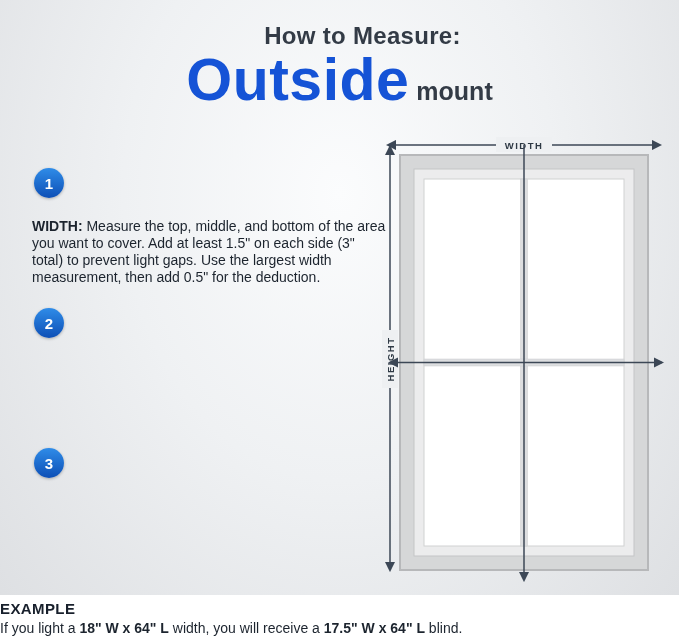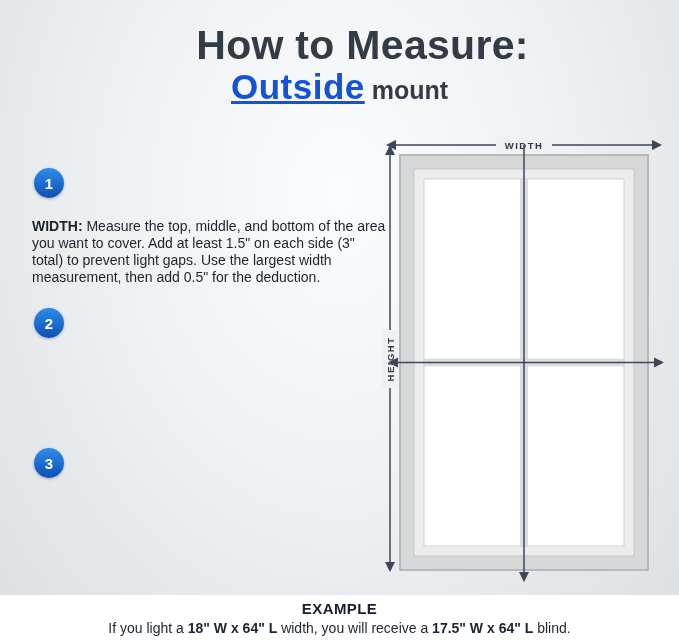--- a/index.html
+++ b/index.html
@@ -7,23 +7,23 @@
     position:relative;
     width:679px; height:644px;
     overflow:hidden;
     background: radial-gradient(ellipse at 50% 30%, #fbfcfd 0%, #eff1f3 45%, #dcdee1 100%);
     font-family:"Liberation Sans", sans-serif;
     color:#1c242e;
   }
 
   
   .title { position:absolute; top:22px; left:0; right:0; text-align:center; }
-  .title-line1 { font-size:41px; font-weight:700; color:#333b46; letter-spacing:0.3px;margin-left:46px; }
+  .title-line1 { font-size:24px; font-weight:700; color:#333b46; letter-spacing:0.3px;margin-left:46px; }
   .title-line2 { margin-top:0px; line-height:1.05; }
-  .title-highlight { font-size:35px; font-weight:800; color:#1553d6; letter-spacing:0.5px;text-decoration:underline; }
+  .title-highlight { font-size:59px; font-weight:800; color:#1553d6; letter-spacing:0.5px; }
   .title-suffix { font-size:25px; font-weight:600; color:#333b46; }
 
   
   .step { position:absolute; left:32px; width:354px; }
   .step-1 { top:168px; }
   .step-2 { top:308px; }
   .step-3 { top:448px; }
   .step-num {
     width:30px; height:30px; border-radius:50%;
     background:linear-gradient(180deg,#2f8ce8 0%, #0d4fb6 100%);
@@ -34,21 +34,21 @@
   }
   .step-text { margin-top:20px; font-size:14px; line-height:17px; color:#1c242e; }
   .step-label { font-weight:700; }
 
   
   .window-illustration { position:absolute; left:378px; top:133px; width:296px; height:462px; }
 
   
   .example-bar {
     position:absolute; left:0; right:0; bottom:0; height:49px;
-    background:#ffffff; text-align:center; padding-top:5px; box-sizing:border-box;
+    background:#ffffff; text-align:left; padding-top:5px; box-sizing:border-box;
   }
   .example-label { font-size:15px; font-weight:800; color:#18202c; letter-spacing:0.4px; }
   .example-text { font-size:14px; color:#1c242e; margin-top:3px; }
   .example-text b { font-weight:700; }
 </style>
 </head>
 <body>
 
 <div class="page">
 

